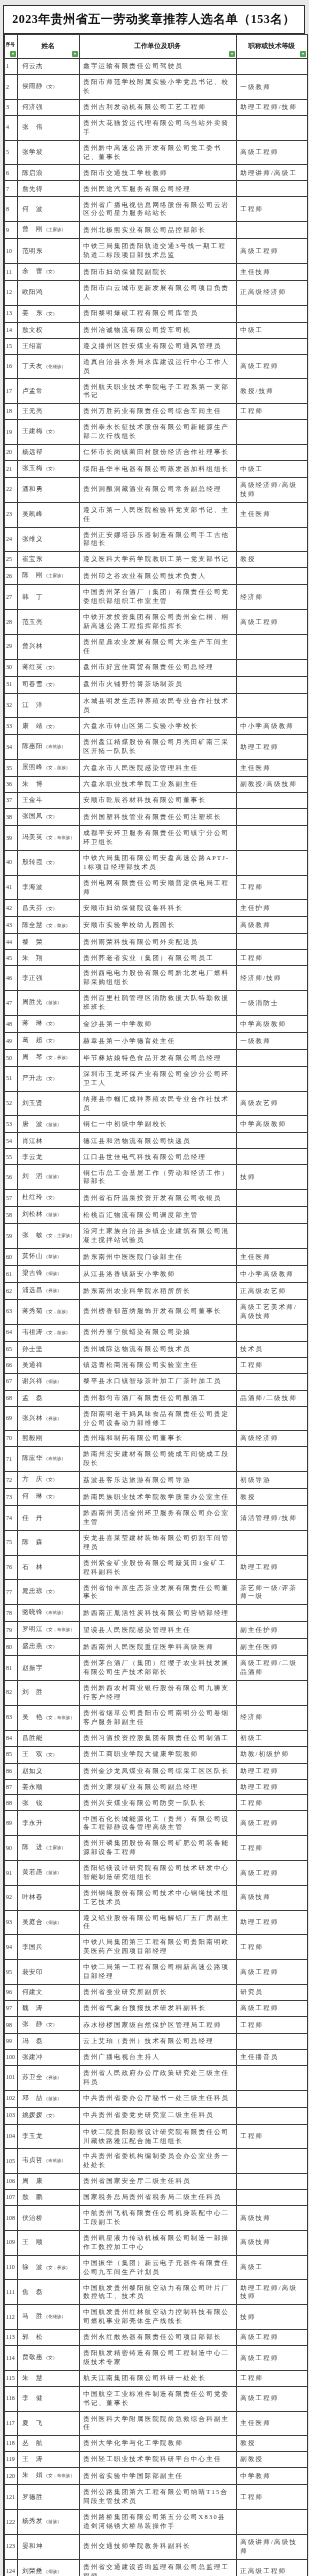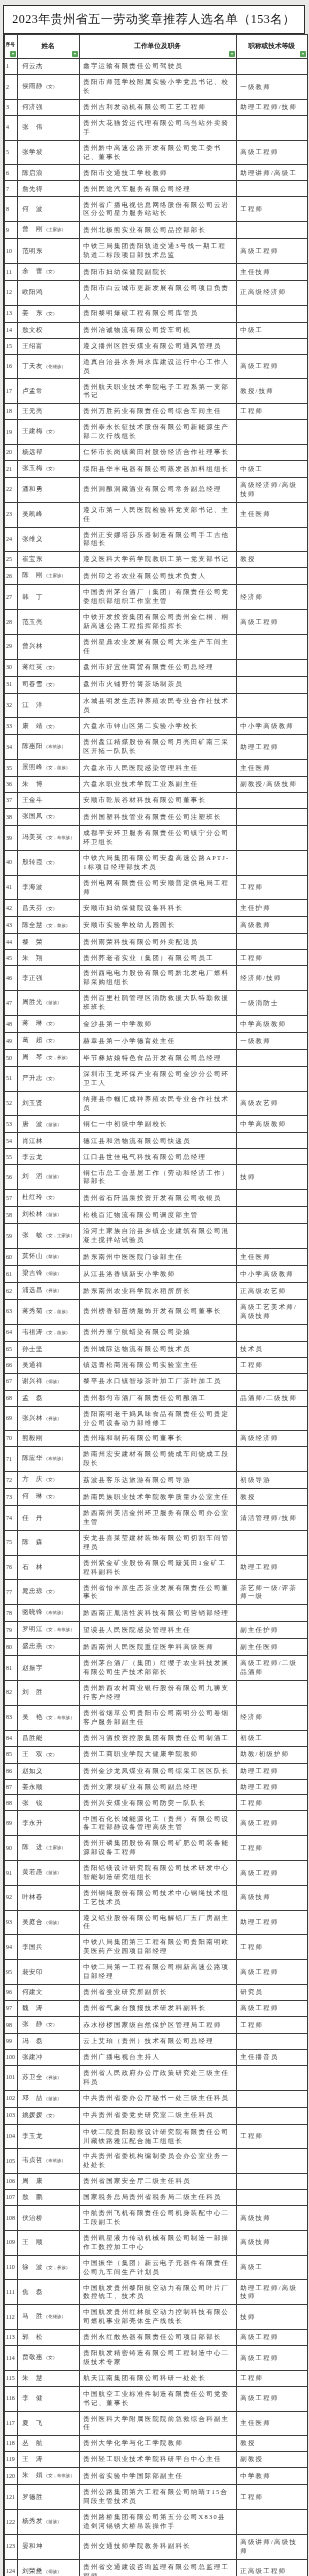--- a/index.html
+++ b/index.html
@@ -10,21 +10,21 @@
     color:#333;
   }
   .sheet{
     margin:5.2px 4.1px 7.2px 2.6px;
     background:#fff;
     border:0.8px solid #2f2f2f;
   }
   .titlebox{
     border-bottom:0.8px solid #2f2f2f;
     text-align:center;
-    font-weight:normal;
+    font-weight:bold;
     font-size:12px;
     color:#111;
     padding:4.6px 1px 5.7px;
     letter-spacing:0.5px;
   }
   table{
     width:100%;
     border-collapse:collapse;
     table-layout:fixed;
   }

